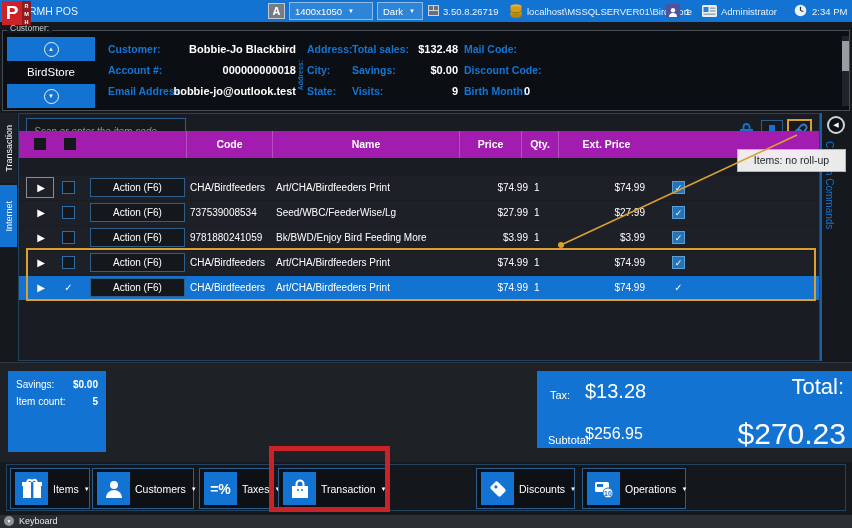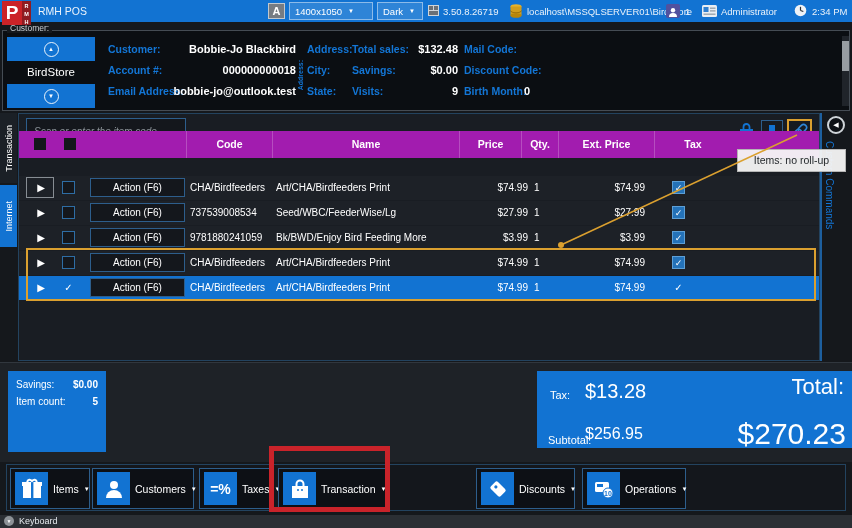--- a/index.html
+++ b/index.html
@@ -6,21 +6,21 @@
   html,body { background:#000; }
   body { font-family:"Liberation Sans", sans-serif; }
   #app { position:relative; width:852px; height:528px; background:#15181c; overflow:hidden; }
   .abs { position:absolute; }
 
   
   .titlebar { left:0; top:0; width:852px; height:22px; background:#1273d2; }
   .logo-p { left:2; }
   .logo-p { left:2px; top:1px; width:20px; height:24px; background:#cb2328; color:#fff; font-size:19px; font-weight:bold; text-align:center; line-height:24px; z-index:3; }
   .logo-rmh { left:22px; top:1px; width:9px; height:24px; background:#8e1b21; color:#fff; font-size:5.5px; font-weight:bold; text-align:center; line-height:1.45; padding-top:2px; z-index:3; letter-spacing:0; }
-  .app-title { left:38px; top:5px; color:#eaf2fa; font-size:10.5px;text-align:right; }
+  .app-title { left:29px; top:5px; color:#eaf2fa; font-size:10.5px;text-align:right; }
   .tb-txt { color:#eaf2fa; font-size:9.5px; top:6px; white-space:nowrap; }
   .font-box { left:268px; top:3px; width:17px; height:16px; background:#767c83; border:1px solid #c2c8cd; color:#fff; font-size:11px; font-weight:bold; text-align:center; line-height:14px; }
   .tb-dd { top:2px; height:18px; background:rgba(255,255,255,0.12); border:1px solid rgba(255,255,255,0.45); color:#fff; font-size:9.5px; display:flex; align-items:center; padding:0 5px; gap:6px; }
   .dd-res { left:289px; width:84px; }
   .dd-theme { left:377px; width:46px; }
   .caret { font-size:6px; color:#fff; }
   .ver-icon { left:428px; top:5px; }
   .db-icon { left:510px; top:4px; }
   .station-icon { left:666px; top:4px; width:14px; height:14px; background:#51519e; border-radius:2px; text-align:center; }
   .badge-icon { left:702px; top:4px; }
@@ -245,21 +245,20 @@
   <div class="abs tooltip">Items: no roll-up</div>
 
   <div class="abs ghead">
     <span class="hdr-cb" style="left:15px;"></span>
     <span class="hdr-cb" style="left:45px;"></span>
     <span class="hcell h-code">Code</span>
     <span class="hcell h-name">Name</span>
     <span class="hcell h-price">Price</span>
     <span class="hcell h-qty">Qty.</span>
     <span class="hcell h-ext">Ext. Price</span>
-    <span class="hcell h-tax">Tax</span>
   </div>
 
   <div class="abs grow" style="top:176px;">
     <span class="focus-cell"></span>
     <span class="cell expander">▶</span>
     <span class="row-cb"></span>
     <span class="action-btn">Action (F6)</span>
     <span class="cell c-code">CHA/Birdfeeders</span>
     <span class="cell c-name">Art/CHA/Birdfeeders Print</span>
     <span class="cell c-price">$74.99</span>

